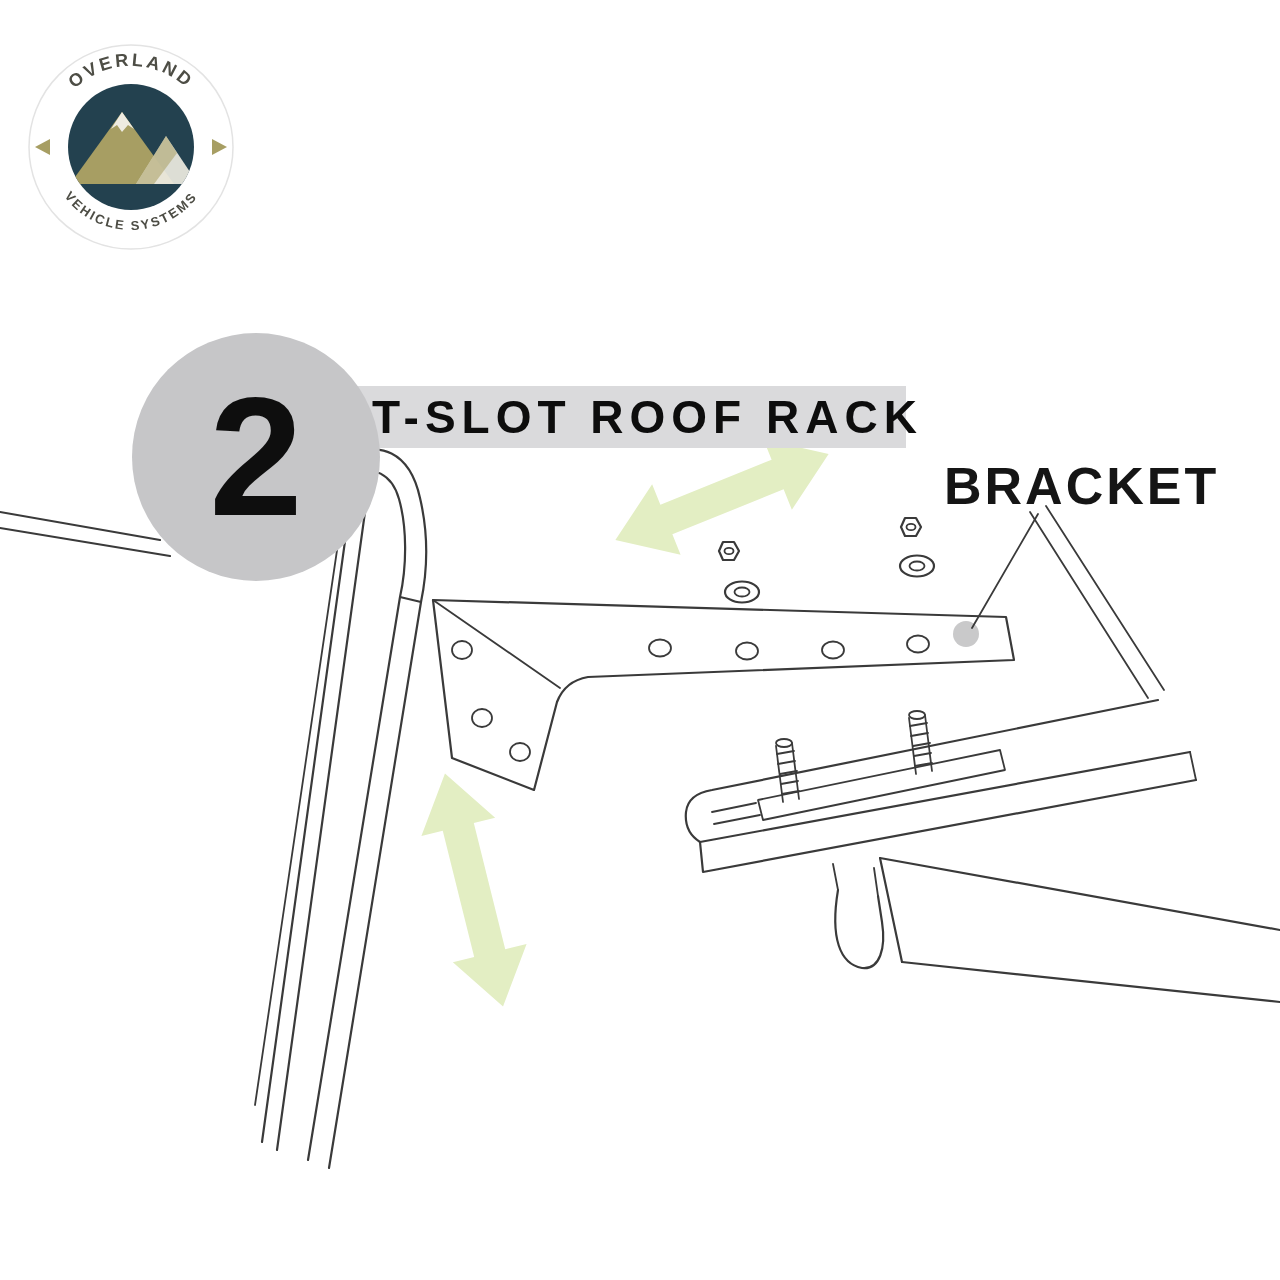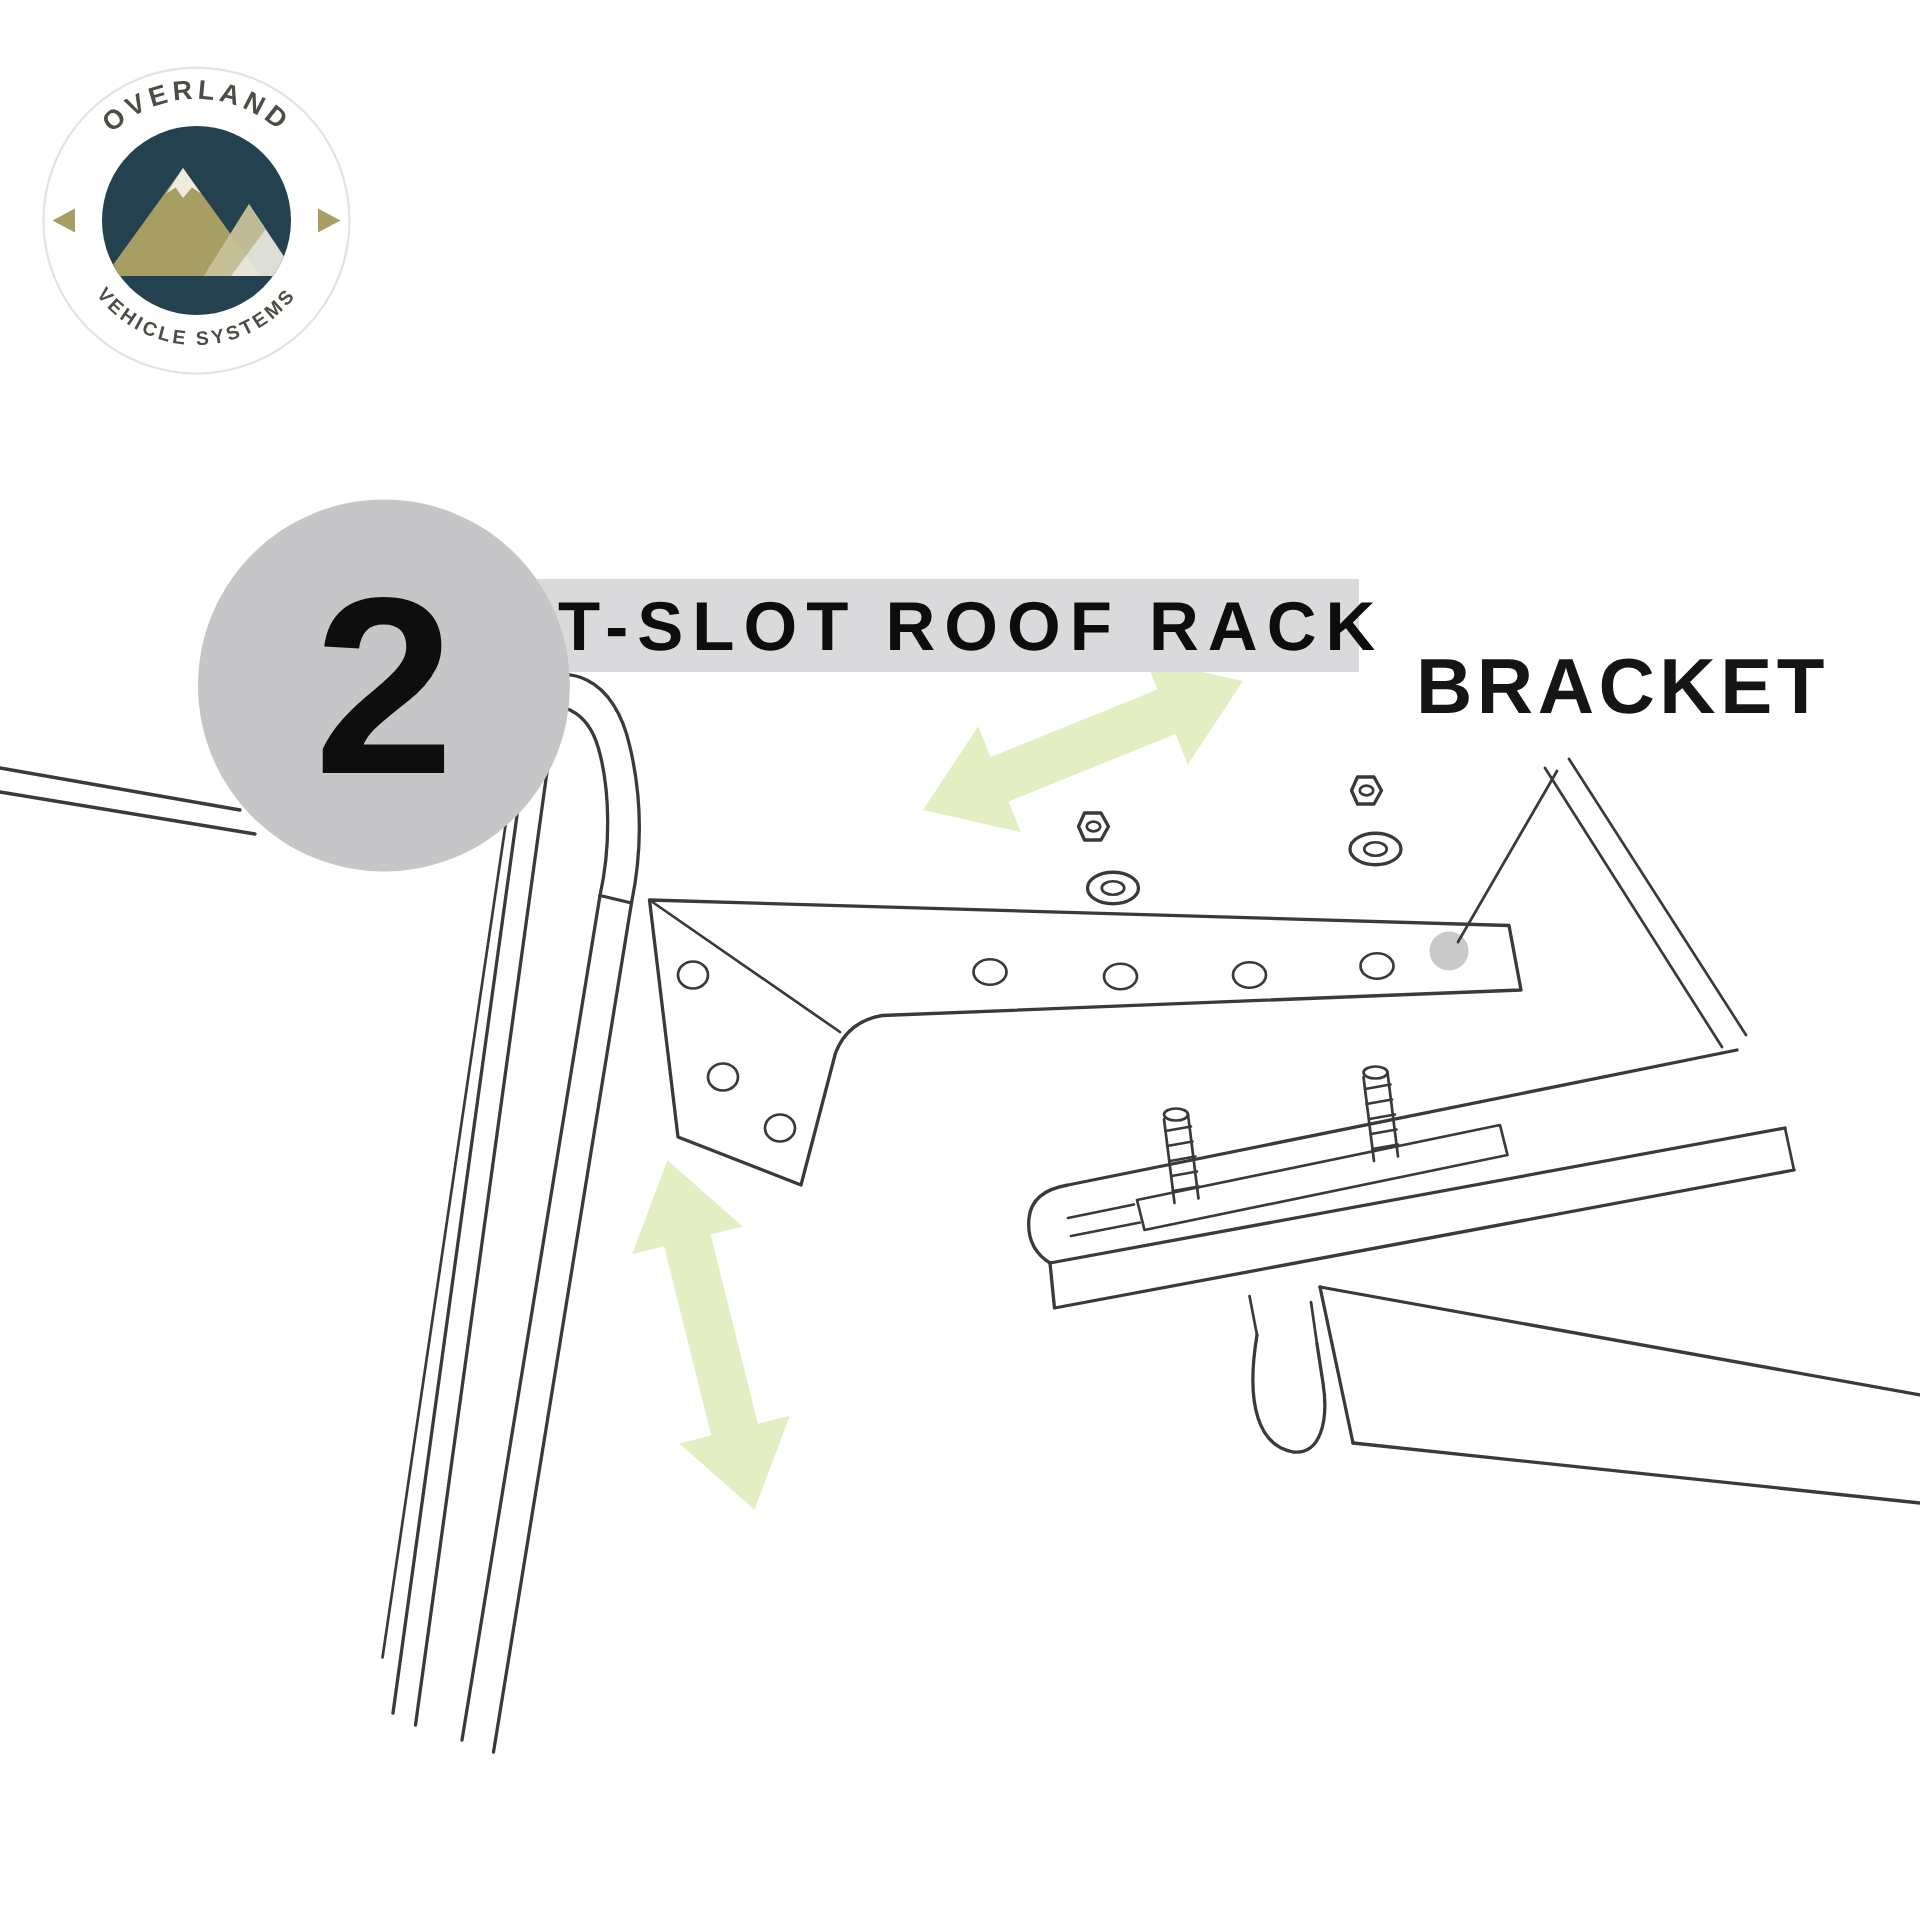--- a/index.html
+++ b/index.html
@@ -14,21 +14,21 @@
   .banner { position:absolute; left:300px; top:386px; width:606px; height:62px;
             background:var(--banner,#dadadc); z-index:2; display:flex; align-items:center; }
   .banner-text { margin-left:72px; font-size:46px; font-weight:bold; letter-spacing:6px;
                  color:#0d0d0d; white-space:nowrap; }
 
   .step-circle { position:absolute; left:132px; top:333px; width:248px; height:248px;
                  border-radius:50%; background:var(--badge,#c6c6c8); z-index:3;
                  display:flex; align-items:center; justify-content:center; }
   .step-number { font-size:168px; font-weight:bold; color:#0e0e0e; line-height:1; }
 
-  .bracket-label { position:absolute; left:944px; top:428px; font-size:52px; font-weight:bold;
+  .bracket-label { position:absolute; left:944px; top:456px; font-size:52px; font-weight:bold;
                    letter-spacing:3px; color:#151515; z-index:2; white-space:nowrap; }
 
   .line { fill:none; stroke:var(--line,#3a3a3a); stroke-width:2.2;
           stroke-linecap:round; stroke-linejoin:round; }
   .thin { stroke-width:1.8; }
   .arrow { fill:var(--arrow,#e3eec3); stroke:none; }
   .dot { fill:#c9c9ca; stroke:none; }
   .navy { fill:var(--logo-navy,#23414f); }
   .khaki { fill:var(--logo-khaki,#a79e63); }
   .cream { fill:#eeebe1; }

